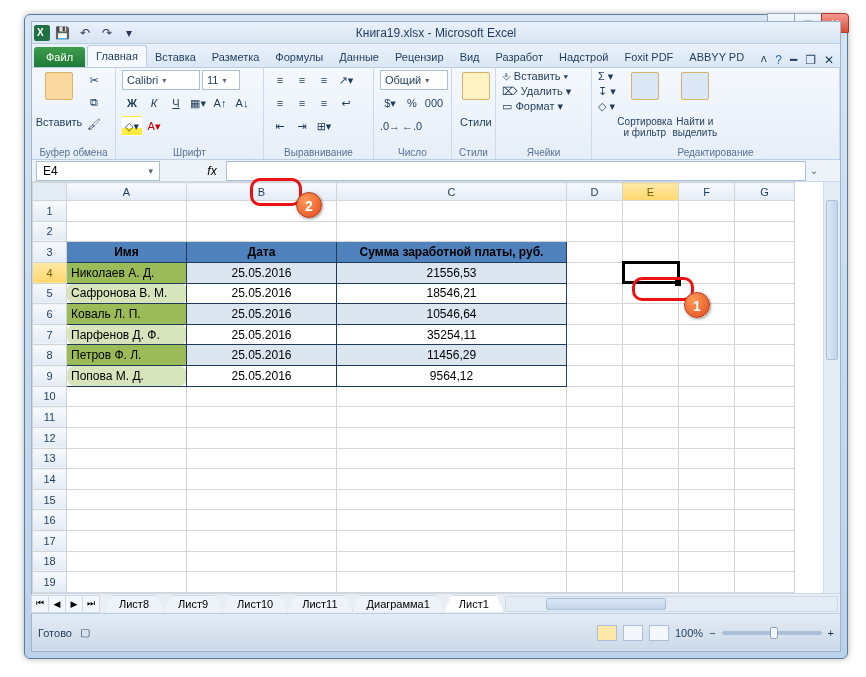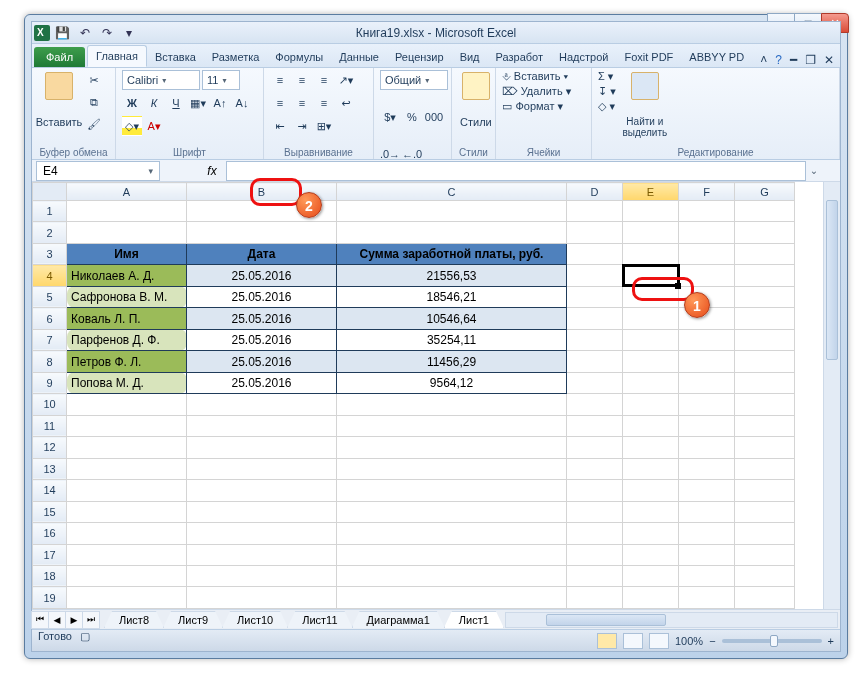--- a/index.html
+++ b/index.html
@@ -85,21 +85,21 @@
 .sheet-nav { display:flex; }
 .sheet-nav .nbtn { width:18px; height:18px; border:1px solid #cdd9e8; background:#f4f7fb; display:flex; align-items:center; justify-content:center; font-size:9px; margin-left:-1px; }
 .sheet-tabs { display:flex; margin-left:4px; }
 .stab { padding:2px 10px; background:#eef3f9; border:1px solid #cdd9e8; border-bottom:none; margin-right:-1px;
   clip-path: polygon(8px 0, calc(100% - 8px) 0, 100% 100%, 0 100%); padding-left:14px; padding-right:14px; }
 .stab.active { background:#fff; font-weight:normal; }
 .hscroll { flex:1; height:16px; margin:0 2px; background:#e3ebf5; border:1px solid #cdd9e8; position:relative; }
 .hscroll .thumb { position:absolute; left:40px; width:120px; top:1px; bottom:1px; background:linear-gradient(#dbe7f5,#c2d4ea); border:1px solid #aac0d8; border-radius:2px; }
 
 
-.status { height:22px; background:linear-gradient(#e3ebf5,#cdd9e8); border-top:1px solid #b9cde3; display:flex; font-size:11px; color:#1f3b5a; padding:0 6px; }
+.status { height:38px; background:linear-gradient(#e3ebf5,#cdd9e8); border-top:1px solid #b9cde3; display:flex; align-items:center; font-size:11px; color:#1f3b5a; padding:0 6px; }
 .status .right { margin-left:auto; display:flex; align-items:center; gap:6px; }
 .view-btn { width:20px; height:16px; border:1px solid #aac0d8; background:#f4f8fd; }
 .view-btn.active { background:#ffe9a8; }
 .zoom-slider { width:100px; height:4px; background:#aac0d8; position:relative; border-radius:2px; }
 .zoom-slider .zthumb { position:absolute; left:48px; top:-4px; width:8px; height:12px; background:#f4f8fd; border:1px solid #8ea8c4; border-radius:2px; }
 
 .vscroll { position:absolute; right:0; top:0; bottom:0; width:17px; background:#e3ebf5; border-left:1px solid #cdd9e8; }
 .vscroll .vthumb { position:absolute; top:18px; height:160px; left:2px; right:2px; background:linear-gradient(90deg,#dbe7f5,#c2d4ea); border:1px solid #aac0d8; border-radius:2px; }
 </style>
 </head>
@@ -207,21 +207,21 @@
         <div class="mini-row">
           <div class="mini">⇤</div>
           <div class="mini">⇥</div>
           <div class="mini">⊞▾</div>
         </div>
       </div>
       <div class="label">Выравнивание</div>
     </div>
 
     <div class="rgroup" style="width:78px">
-      <div class="body stack" style="gap:17px">
+      <div class="body stack" style="gap:3px">
         <div class="combo" style="width:68px">
               <span>Общий</span>
               <span class="arr">▾</span>
             </div>
         <div class="mini-row">
           <div class="mini">$▾</div>
           <div class="mini">%</div>
           <div class="mini">000</div>
         </div>
         <div class="mini-row">
@@ -250,20 +250,24 @@
       </div>
       <div class="label">Ячейки</div>
     </div>
 
     <div class="rgroup" style="flex:1">
       <div class="body" style="gap:8px">
         <div class="stack" style="gap:2px;font-size:11px">
           <div>Σ ▾</div>
           <div>↧ ▾</div>
           <div>◇ ▾</div>
+        </div>
+        <div class="big-btn">
+          <div class="ico" style="background:#dbe7f5"></div>
+          <span style="font-size:10px;line-height:1.1;text-align:center">Сортировка и фильтр</span>
         </div>
         <div class="big-btn">
           <div class="ico" style="background:#dbe7f5"></div>
           <span style="font-size:10px;line-height:1.1;text-align:center">Найти и выделить</span>
         </div>
       </div>
       <div class="label">Редактирование</div>
     </div>
   </div>
 

